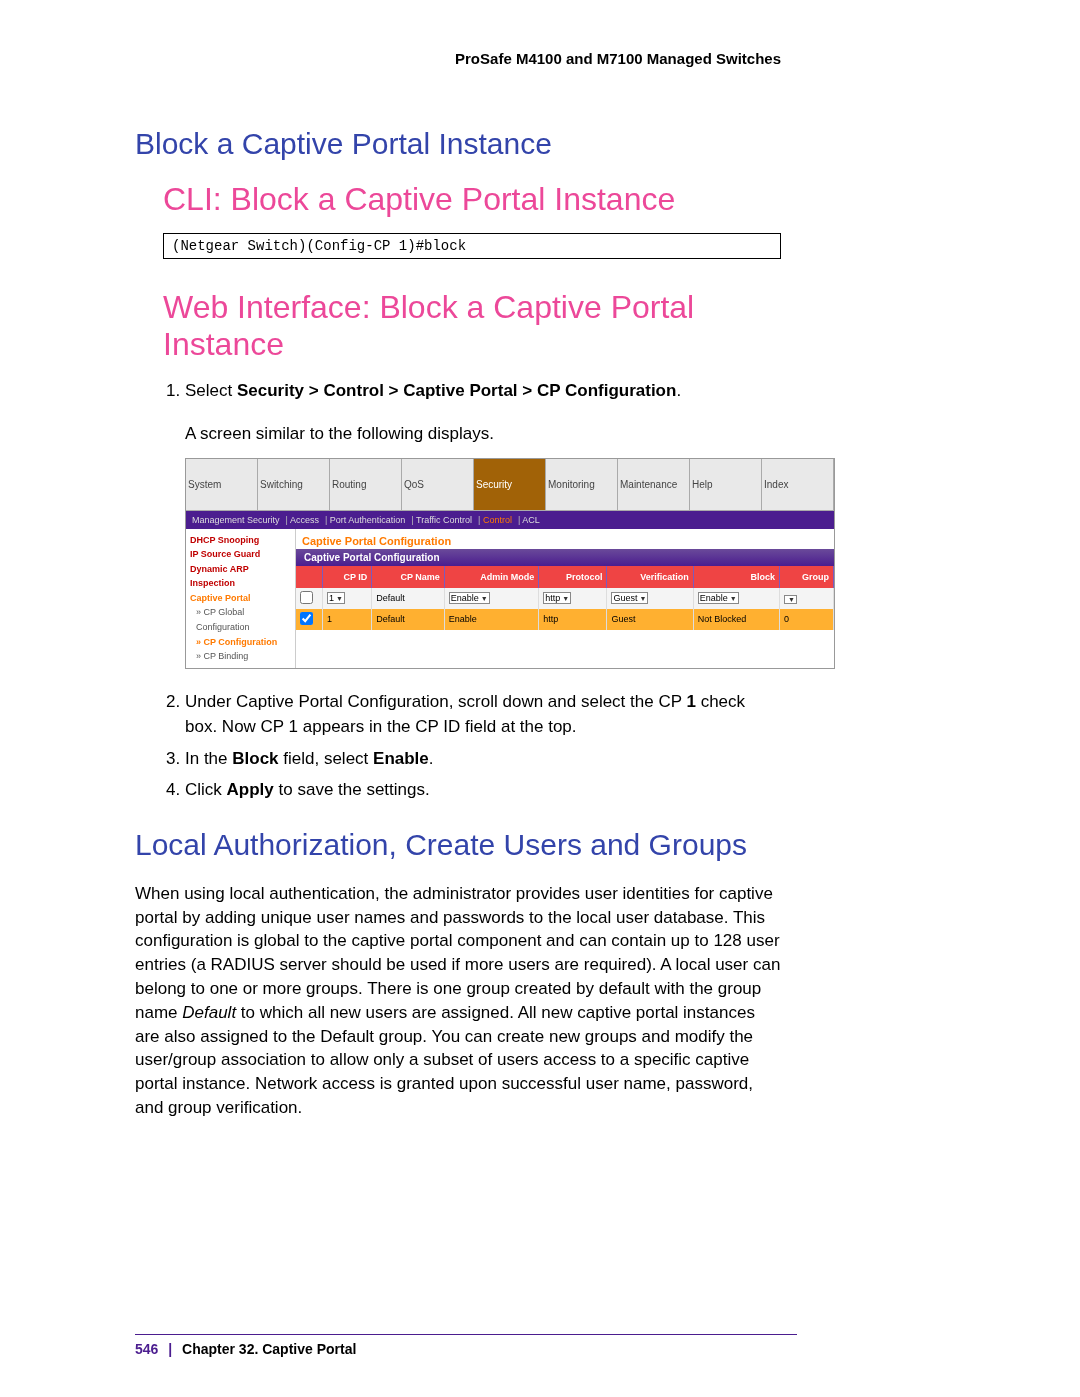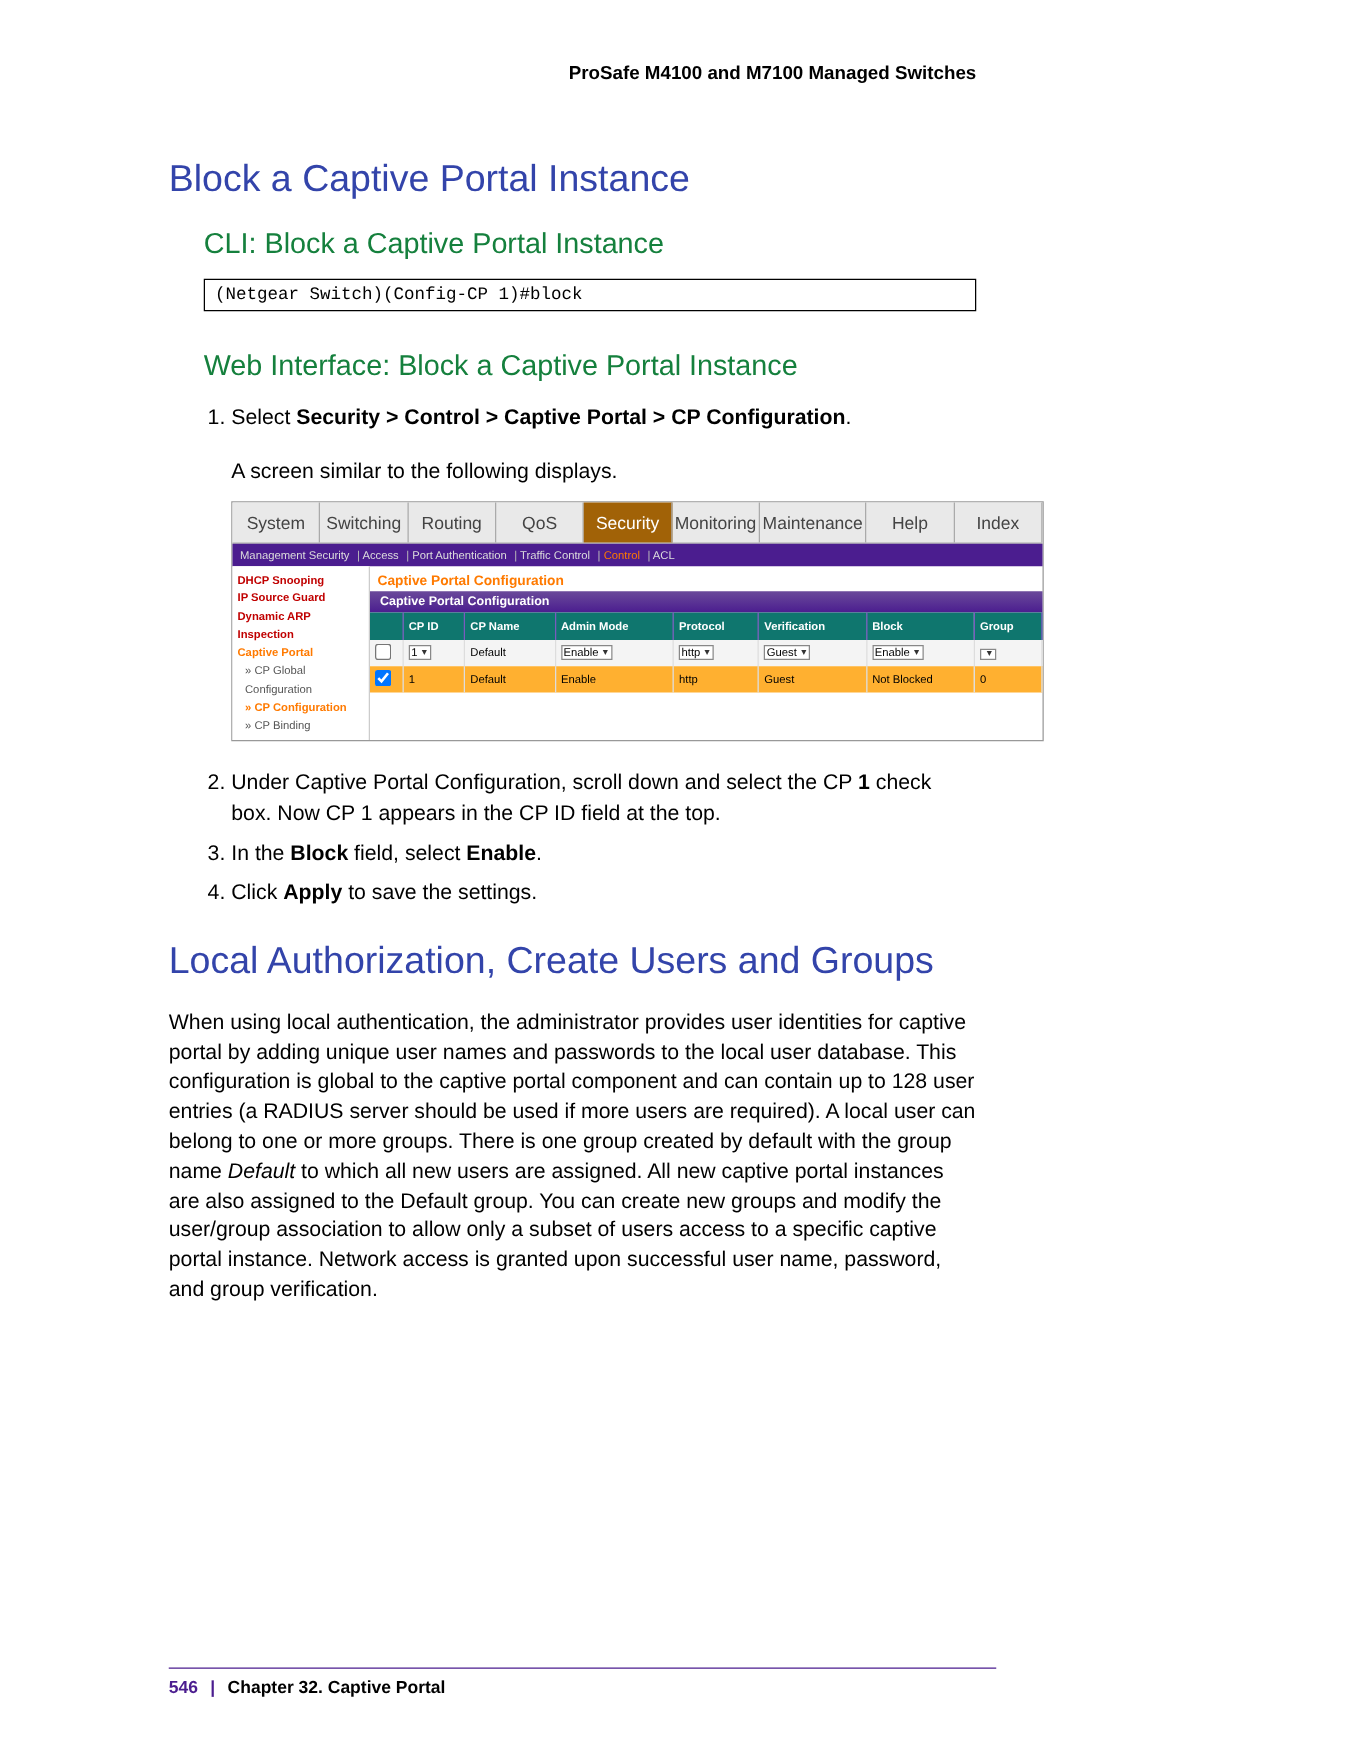--- a/index.html
+++ b/index.html
@@ -27,23 +27,23 @@
     line-height: 1.35;
     margin-bottom: 30px;
   }
   h1.blue {
     color: #3344aa;
     font-weight: normal;
     font-size: 30px;
     margin: 25px 0 20px 0;
   }
   h2.sub {
-    color: #15803d;
+    color: #ec4899;
     font-weight: normal;
-    font-size: 23px;
+    font-size: 32px;
     margin: 20px 0 15px 28px;
   }
   .code-box {
     border: 1px solid #000;
     font-family: "Courier New", monospace;
     font-size: 14px;
     padding: 4px 8px;
     margin: 0 0 30px 28px;
   }
   ol.steps {
@@ -73,25 +73,24 @@
     font-size: 10px;
     box-sizing: border-box;
   }
   .tabs-row {
     display: flex;
     background: #e9e9e9;
     border-bottom: 1px solid #aaa;
   }
   .tabs-row .tab {
     flex: 1;
-    text-align: center;
-    padding: 8px 2px;
+    padding: 20px 2px;
     border-right: 1px solid #aaa;
     color: #444;
-    font-size: 14px;
+    font-size: 10px;
   }
   .tabs-row .tab.active {
     background: #a16207;
     color: #fff;
   }
   .subnav {
     background: #4b1d8f;
     color: #fff;
     padding: 4px 6px;
     font-size: 9px;
@@ -131,25 +130,25 @@
     font-size: 10px;
     font-weight: bold;
     padding: 3px 8px;
   }
   table.cfg {
     width: 100%;
     border-collapse: collapse;
     font-size: 9px;
   }
   table.cfg th {
-    background: #0f766e;
+    background: #ef4444;
     color: #fff;
     font-weight: bold;
     padding: 6px 4px;
-    text-align: left;
+    text-align: right;
     border-right: 1px solid #7a5abf;
     font-size: 9px;
   }
   table.cfg td {
     padding: 3px 4px;
     border-right: 1px solid #ddd;
     background: #f4f4f4;
   }
   table.cfg tr.selected td {
     background: #ffb030;

